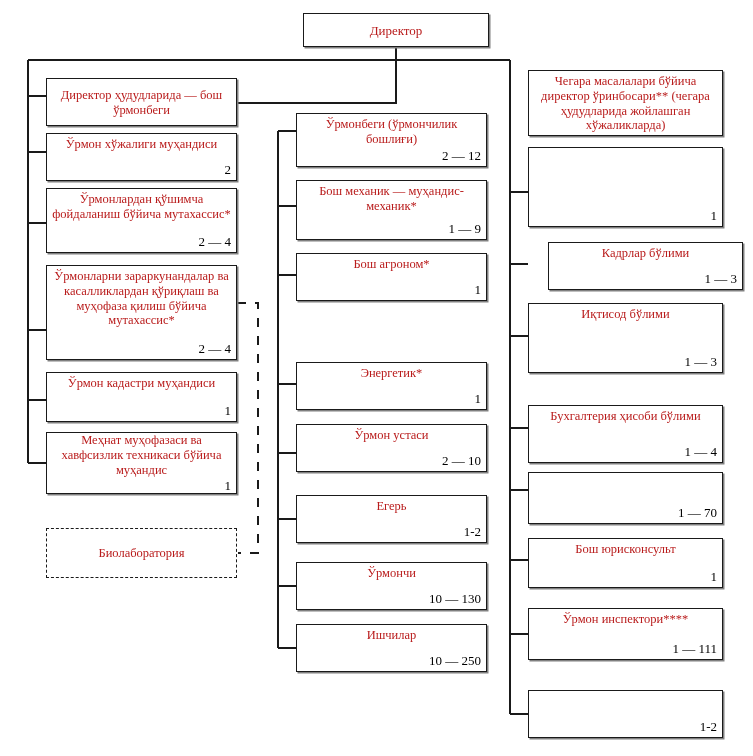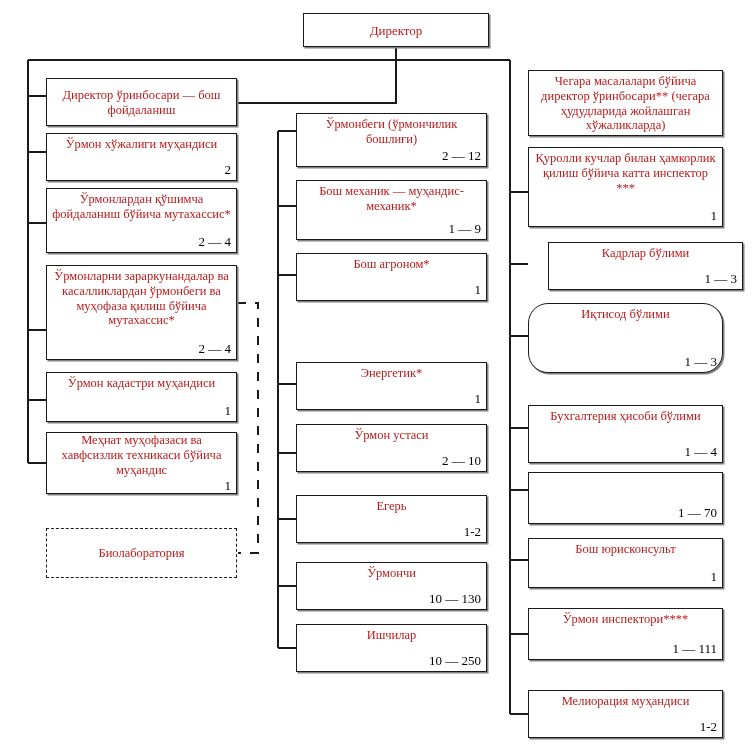--- a/index.html
+++ b/index.html
@@ -107,35 +107,35 @@
     <g stroke="#1a1a1a" stroke-width="1.4" fill="none" stroke-dasharray="9,9" shape-rendering="crispEdges">
       <path d="M 237,303 L 258,303 L 258,553 L 238,553"></path>
     </g>
   </svg>
 
   <div class="node root centered-only" style="left:303px; top:13px; width:186px; height:34px;">
     <div class="title">Директор</div>
   </div>
 
   <div class="node centered-only" style="left:46px; top:78px; width:191px; height:48px;">
-    <div class="title">Директор ўринбосари — бош фойдаланиш</div>
+    <div class="title">Директор ҳудудларида — бош ўрмонбеги</div>
   </div>
 
   <div class="node" style="left:46px; top:133px; width:191px; height:48px;">
     <div class="title">Ўрмон хўжалиги муҳандиси</div>
     <div class="count">2</div>
   </div>
 
   <div class="node" style="left:46px; top:188px; width:191px; height:65px;gap:8px;">
     <div class="title">Ўрмонлардан қўшимча фойдаланиш бўйича мутахассис*</div>
     <div class="count">2 — 4</div>
   </div>
 
   <div class="node" style="left:46px; top:265px; width:191px; height:95px;">
-    <div class="title">Ўрмонларни зараркунандалар ва касалликлардан ўрмонбеги ва муҳофаза қилиш бўйича мутахассис*</div>
+    <div class="title">Ўрмонларни зараркунандалар ва касалликлардан қўриқлаш ва муҳофаза қилиш бўйича мутахассис*</div>
     <div class="count">2 — 4</div>
   </div>
 
   <div class="node" style="left:46px; top:372px; width:191px; height:50px;">
     <div class="title">Ўрмон кадастри муҳандиси</div>
     <div class="count">1</div>
   </div>
 
   <div class="node" style="left:46px; top:432px; width:191px; height:62px;">
     <div class="title">Меҳнат муҳофазаси ва хавфсизлик техникаси бўйича муҳандис</div>
@@ -184,30 +184,29 @@
   <div class="node" style="left:296px; top:624px; width:191px; height:48px;">
     <div class="title">Ишчилар</div>
     <div class="count">10 — 250</div>
   </div>
 
   <div class="node centered-only" style="left:528px; top:70px; width:195px; height:66px;">
     <div class="title">Чегара масалалари бўйича директор ўринбосари** (чегара ҳудудларида жойлашган хўжаликларда)</div>
   </div>
 
   <div class="node" style="left:528px; top:147px; width:195px; height:80px;">
-    <div class="title">Қуролли кучлар билан ҳамкорлик қилиш бўйича катта инспектор ***</div>
     <div class="count">1</div>
   </div>
 
   <div class="node" style="left:548px; top:242px; width:195px; height:48px;">
     <div class="title">Кадрлар бўлими</div>
     <div class="count">1 — 3</div>
   </div>
 
-  <div class="node" style="left:528px; top:303px; width:195px; height:70px;border-radius:20px;">
+  <div class="node" style="left:528px; top:303px; width:195px; height:70px;">
     <div class="title">Иқтисод бўлими</div>
     <div class="count">1 — 3</div>
   </div>
 
   <div class="node" style="left:528px; top:405px; width:195px; height:58px;">
     <div class="title">Бухгалтерия ҳисоби бўлими</div>
     <div class="count">1 — 4</div>
   </div>
 
   <div class="node" style="left:528px; top:472px; width:195px; height:52px;">
@@ -218,17 +217,16 @@
     <div class="title">Бош юрисконсульт</div>
     <div class="count">1</div>
   </div>
 
   <div class="node" style="left:528px; top:608px; width:195px; height:52px;">
     <div class="title">Ўрмон инспектори****</div>
     <div class="count">1 — 111</div>
   </div>
 
   <div class="node" style="left:528px; top:690px; width:195px; height:48px;">
-    <div class="title">Мелиорация муҳандиси</div>
     <div class="count">1-2</div>
   </div>
 
 </div>
 
 </body></html>

